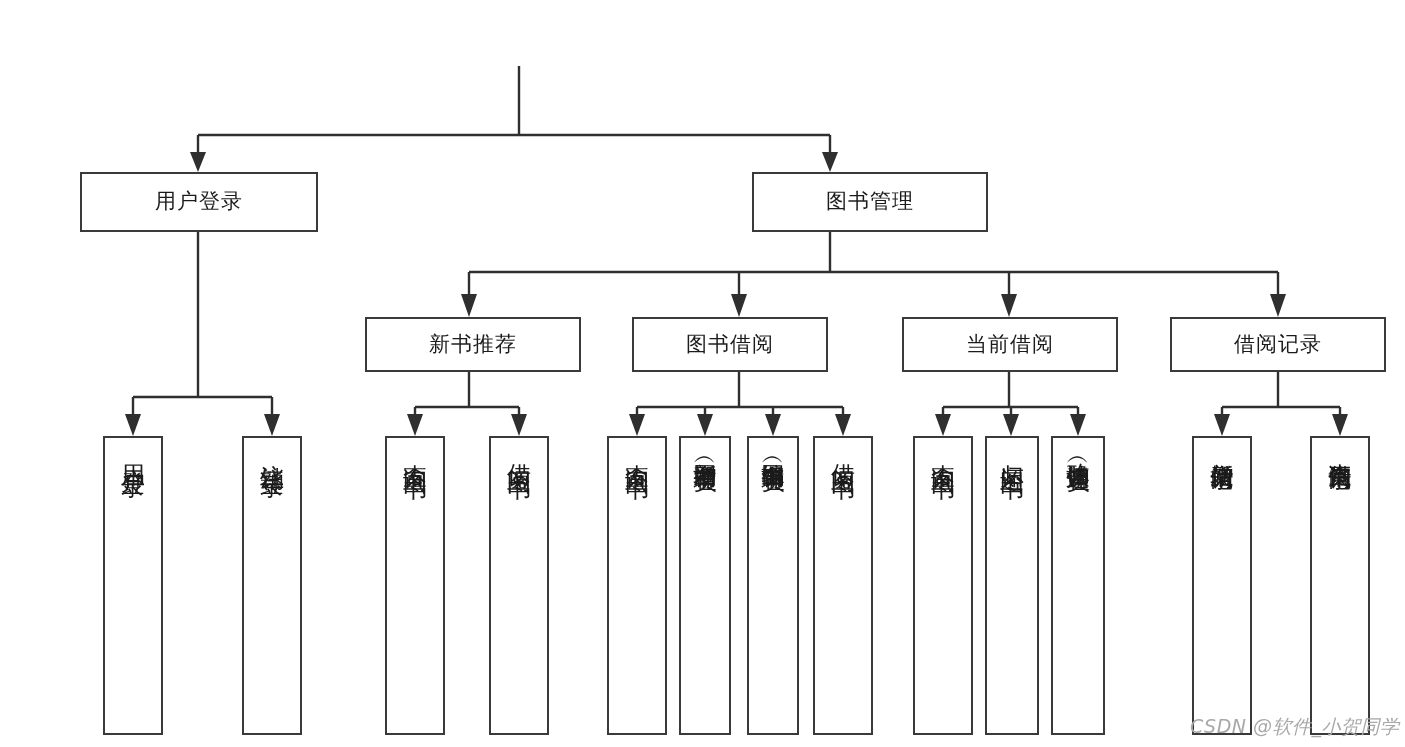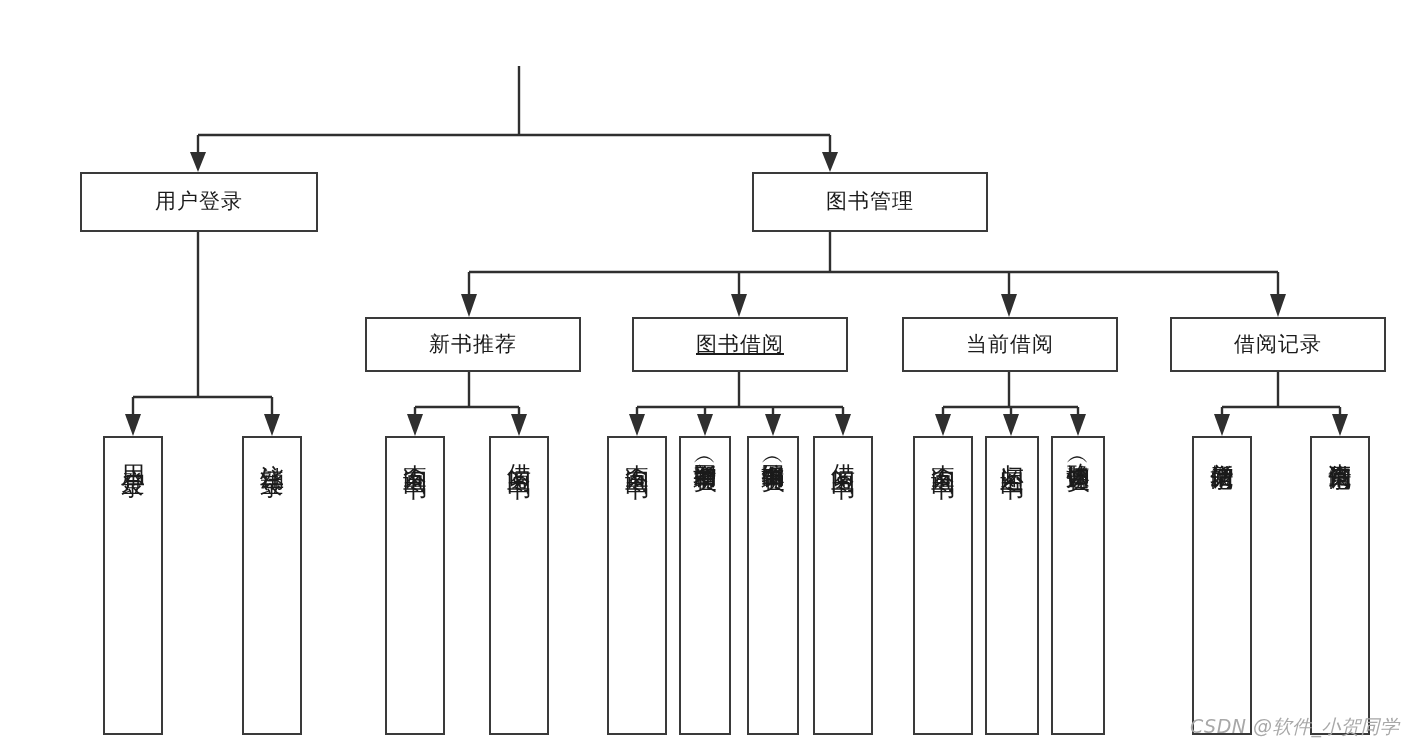--- a/index.html
+++ b/index.html
@@ -134,21 +134,21 @@
   <div class="node h-node" style="left:80px;top:172px;width:238px;height:60px;">
     <span class="node-label">用户登录</span>
   </div>
   <div class="node h-node" style="left:712px;top:172px;width:236px;height:60px;margin-left:40px;">
     <span class="node-label">图书管理</span>
   </div>
 
   <div class="node h-node" style="left:365px;top:317px;width:216px;height:55px;">
     <span class="node-label">新书推荐</span>
   </div>
-  <div class="node h-node" style="left:632px;top:317px;width:216px;height:55px;text-decoration:underline;">
+  <div class="node h-node" style="left:632px;top:317px;width:196px;height:55px;">
     <span class="node-label">图书借阅</span>
   </div>
   <div class="node h-node" style="left:902px;top:317px;width:216px;height:55px;justify-content:center;">
     <span class="node-label">当前借阅</span>
   </div>
   <div class="node h-node" style="left:1170px;top:317px;width:216px;height:55px;">
     <span class="node-label">借阅记录</span>
   </div>
 
   <div class="node v-node" style="left:103px;top:436px;width:60px;height:299px;">

